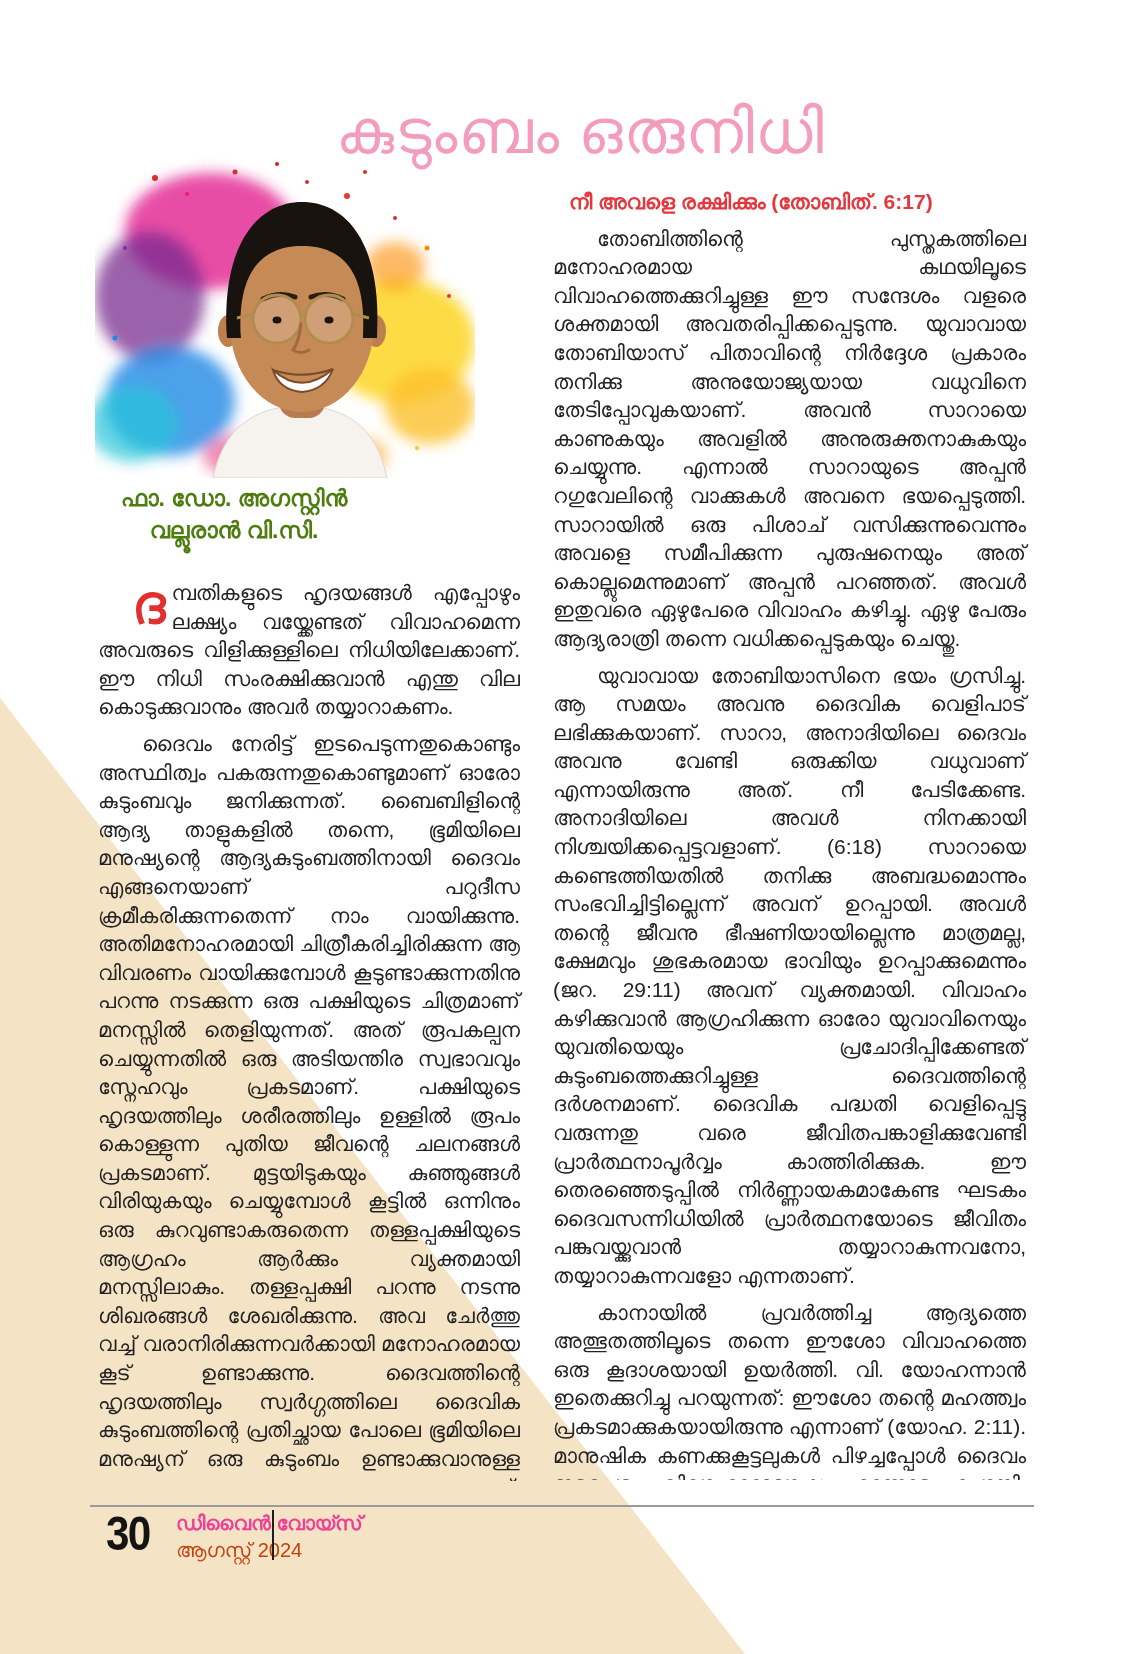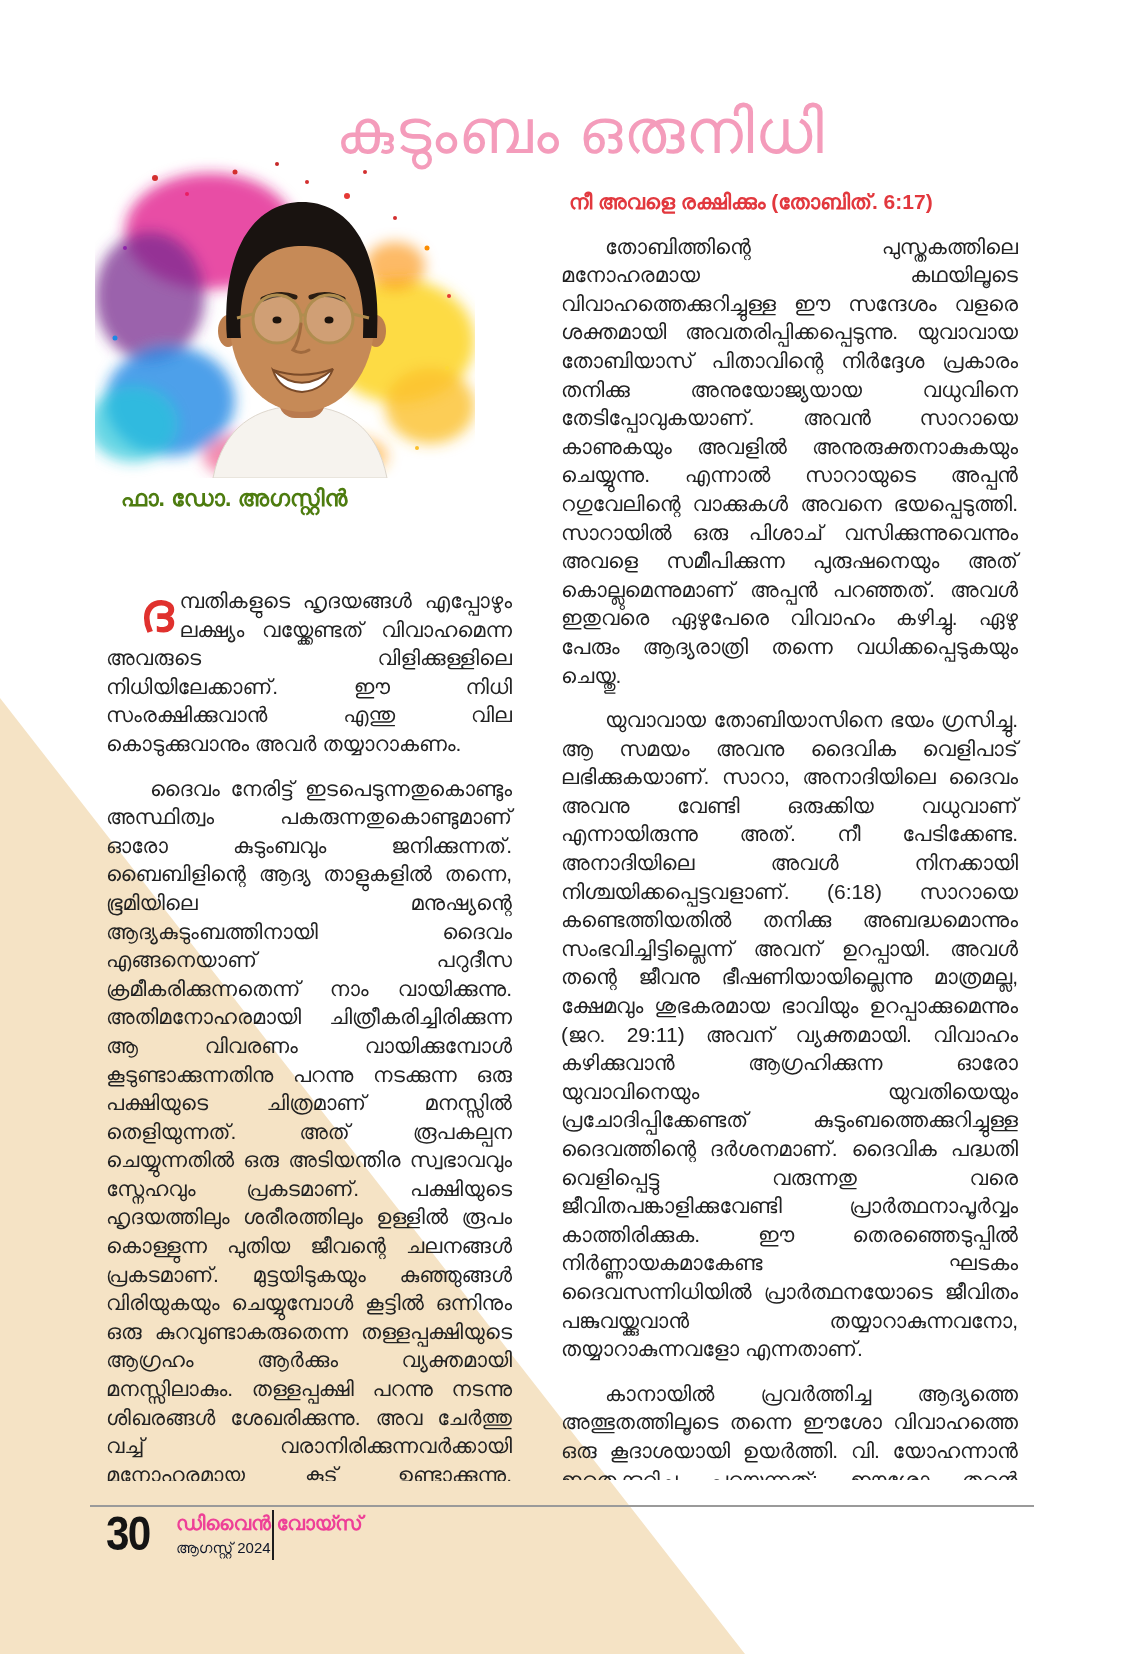--- a/index.html
+++ b/index.html
@@ -33,21 +33,21 @@
     position:absolute;left:95px;top:156px;width:380px;height:322px;z-index:2;
   }
   .author-caption{
     position:absolute;left:98px;top:482px;width:272px;z-index:2;
     text-align:center;font-weight:bold;font-size:23px;line-height:1.4;color:#4d7c0f;
   }
   .col{
     position:absolute;z-index:2;
     font-size:21px;line-height:28.6px;text-align:justify;color:var(--body-text);
   }
-  .col p{margin:16px;text-indent:44px;}
+  .col p{margin:8px;text-indent:44px;}
   .left-col{left:90px;top:571px;width:438px;height:910px;overflow:hidden;}
   .right-col{left:545px;top:188px;width:489px;height:1292px;overflow:hidden;}
   .subheading{
     display:block;margin:0 0 1px 24px;
     font-weight:bold;color:var(--subheading-red);font-size:21px;text-align:left;
   }
   .para-dropcap{text-indent:0 !important;}
   .drop-cap{
     float:left;
     color:var(--drop-cap-red);
@@ -63,21 +63,21 @@
     position:absolute;left:106px;top:1506px;z-index:2;
     font-size:48px;font-weight:bold;color:#141414;
     transform:scaleX(.88);transform-origin:left top;letter-spacing:-2px;
   }
   .magazine-name{
     position:absolute;left:176px;top:1512px;z-index:2;
     font-size:20px;font-weight:bold;color:var(--footer-pink);white-space:nowrap;text-align:right;
   }
   .issue-date{
     position:absolute;left:176px;top:1539px;z-index:2;
-    font-size:15px;color:#0f172a;white-space:nowrap;
+    font-size:20px;color:#c2410c;white-space:nowrap;
   }
   .footer-divider{
     position:absolute;left:272px;top:1510px;width:2px;height:50px;
     background:#1d1d1d;z-index:2;
   }
 </style>
 </head>
 <body>
 
 <div class="page">
@@ -143,20 +143,21 @@
         <ellipse cx="234" cy="164" rx="4.5" ry="3.5" fill="#1d130c"></ellipse>
         <path d="M206,168 Q204,186 198,194 Q206,199 214,194" stroke="#a06a3e" stroke-width="3" fill="none" stroke-linecap="round"></path>
         <path d="M178,214 Q207,240 238,213 Q230,234 207,236 Q184,234 178,214 Z" fill="#ffffff" stroke="#7a4a28" stroke-width="2"></path>
         <path d="M178,214 Q207,224 238,213" stroke="#7a4a28" stroke-width="2" fill="none"></path>
       </g>
     </svg>
   </div>
 
   <div class="author-caption">
     <div>ഫാ. ഡോ. അഗസ്റ്റിൻ</div>
+    <div>വല്ലൂരാൻ വി.സി.</div>
   </div>
 
   <div class="col left-col">
     <p class="para-dropcap">
       <span class="drop-cap">ദ</span><span>മ്പതികളുടെ ഹൃദയങ്ങൾ എപ്പോഴും ലക്ഷ്യം വയ്ക്കേണ്ടത് വിവാഹമെന്ന അവരുടെ വിളിക്കുള്ളിലെ നിധിയിലേക്കാണ്. ഈ നിധി സംരക്ഷിക്കുവാൻ എന്തു വില കൊടുക്കുവാനും അവർ തയ്യാറാകണം.</span>
     </p>
     <p>ദൈവം നേരിട്ട് ഇടപെടുന്നതുകൊണ്ടും അസ്ഥിത്വം പകരുന്നതുകൊണ്ടുമാണ് ഓരോ കുടുംബവും ജനിക്കുന്നത്. ബൈബിളിന്റെ ആദ്യ താളുകളിൽ തന്നെ, ഭൂമിയിലെ മനുഷ്യന്റെ ആദ്യകുടുംബത്തിനായി ദൈവം എങ്ങനെയാണ് പറുദീസ ക്രമീകരിക്കുന്നതെന്ന് നാം വായിക്കുന്നു. അതിമനോഹരമായി ചിത്രീകരിച്ചിരിക്കുന്ന ആ വിവരണം വായിക്കുമ്പോൾ കൂടുണ്ടാക്കുന്നതിനു പറന്നു നടക്കുന്ന ഒരു പക്ഷിയുടെ ചിത്രമാണ് മനസ്സിൽ തെളിയുന്നത്. അത് രൂപകല്പന ചെയ്യുന്നതിൽ ഒരു അടിയന്തിര സ്വഭാവവും സ്നേഹവും പ്രകടമാണ്. പക്ഷിയുടെ ഹൃദയത്തിലും ശരീരത്തിലും ഉള്ളിൽ രൂപം കൊള്ളുന്ന പുതിയ ജീവന്റെ ചലനങ്ങൾ പ്രകടമാണ്. മുട്ടയിടുകയും കുഞ്ഞുങ്ങൾ വിരിയുകയും ചെയ്യുമ്പോൾ കൂട്ടിൽ ഒന്നിനും ഒരു കുറവുണ്ടാകരുതെന്ന തള്ളപ്പക്ഷിയുടെ ആഗ്രഹം ആർക്കും വ്യക്തമായി മനസ്സിലാകും. തള്ളപ്പക്ഷി പറന്നു നടന്നു ശിഖരങ്ങൾ ശേഖരിക്കുന്നു. അവ ചേർത്തു വച്ച് വരാനിരിക്കുന്നവർക്കായി മനോഹരമായ കൂട് ഉണ്ടാക്കുന്നു. ദൈവത്തിന്റെ ഹൃദയത്തിലും സ്വർഗ്ഗത്തിലെ ദൈവിക കുടുംബത്തിന്റെ പ്രതിച്ഛായ പോലെ ഭൂമിയിലെ മനുഷ്യന് ഒരു കുടുംബം ഉണ്ടാക്കുവാനുള്ള വ്യക്തമായ ആഗ്രഹം പ്രകടമാണ്. അതിനായി ദൈവം കടലിൽ നിന്നും കരയെ ഒരുമിച്ച് കൂട്ടുന്നു. രാത്രിയും പകലും തമ്മിൽ വേർതിരിച്ചു. ദാഹം ശമിപ്പിക്കുവാൻ നദികൾ ഒഴുക്കി. എല്ലാത്തരത്തിലും നിറത്തിലുമുള്ള ഫലങ്ങൾ കായ്ക്കുന്ന വൃക്ഷങ്ങൾ ജനിപ്പിച്ചു. എല്ലാം മനുഷ്യന്റെ കുടുംബത്തിനുള്ള ദൈവത്തിന്റെ മഹാദാനങ്ങളായി.</p>
   </div>
 
   <div class="col right-col">

